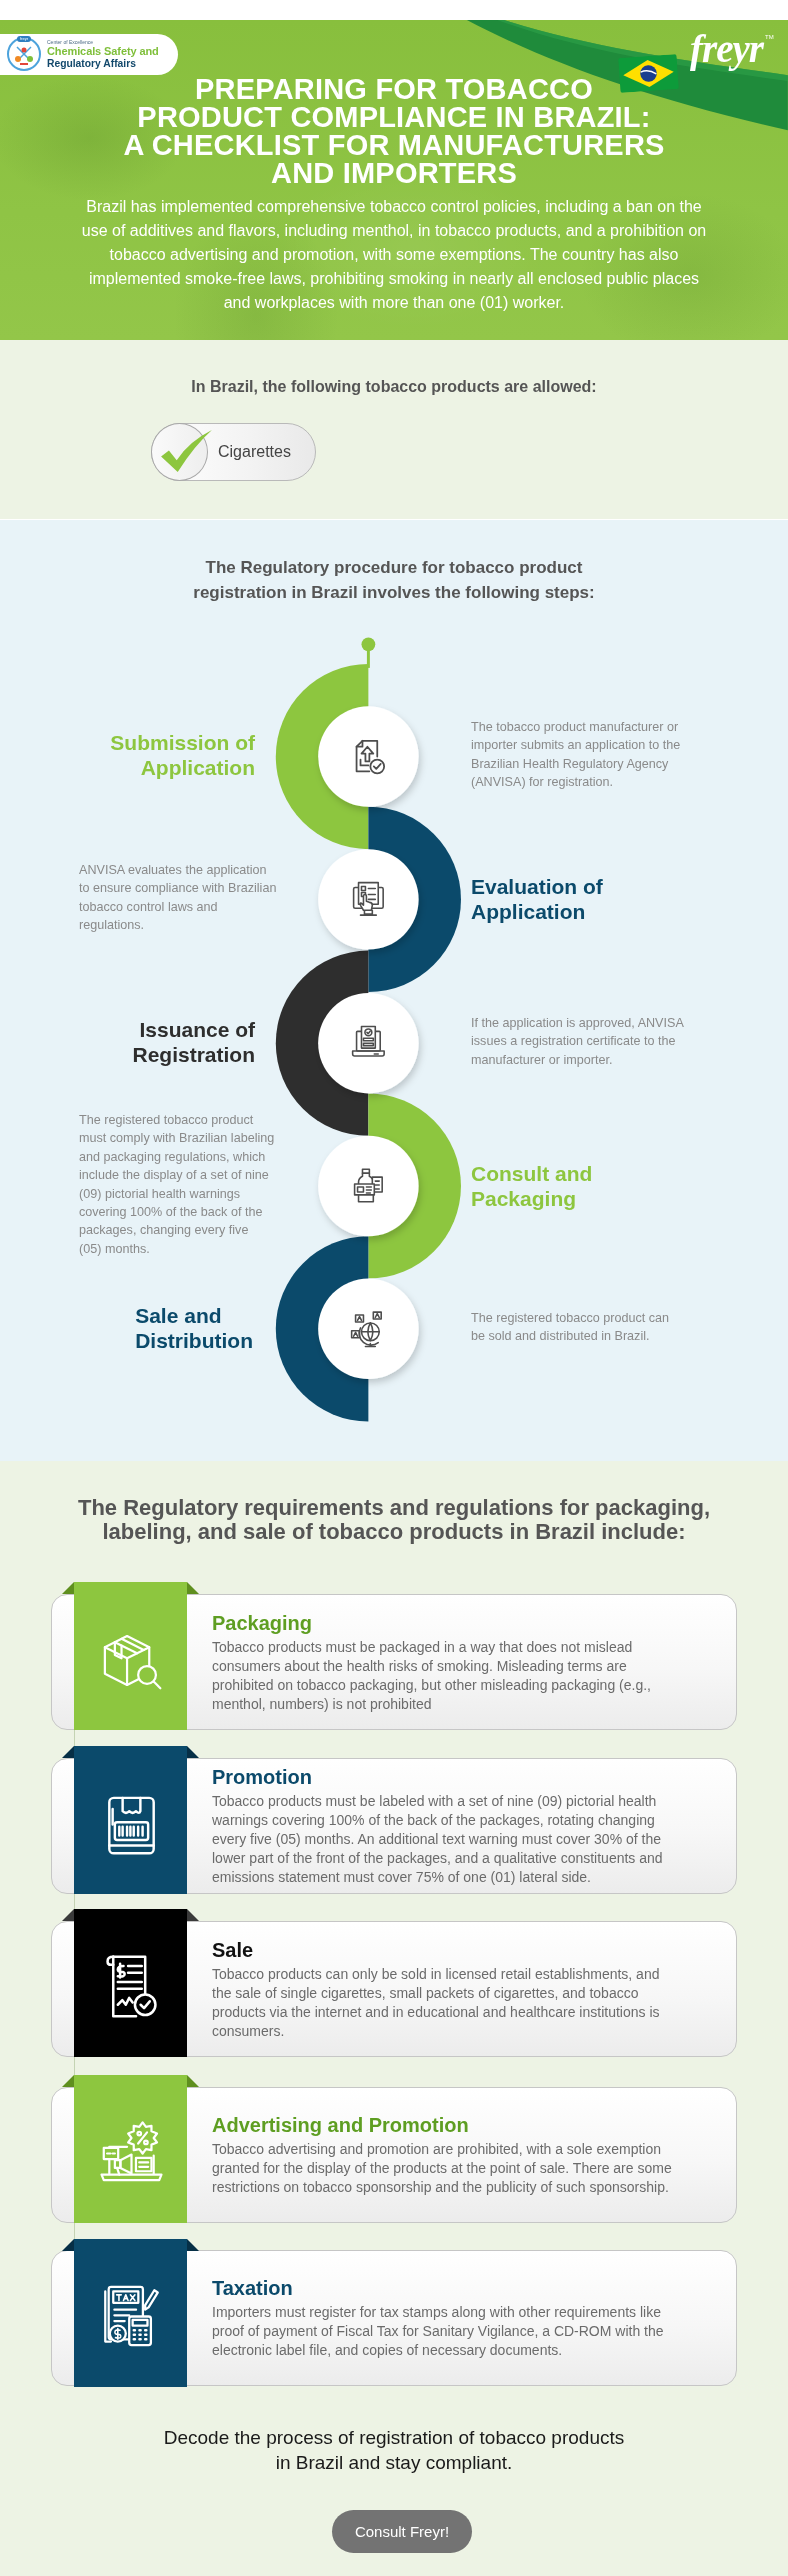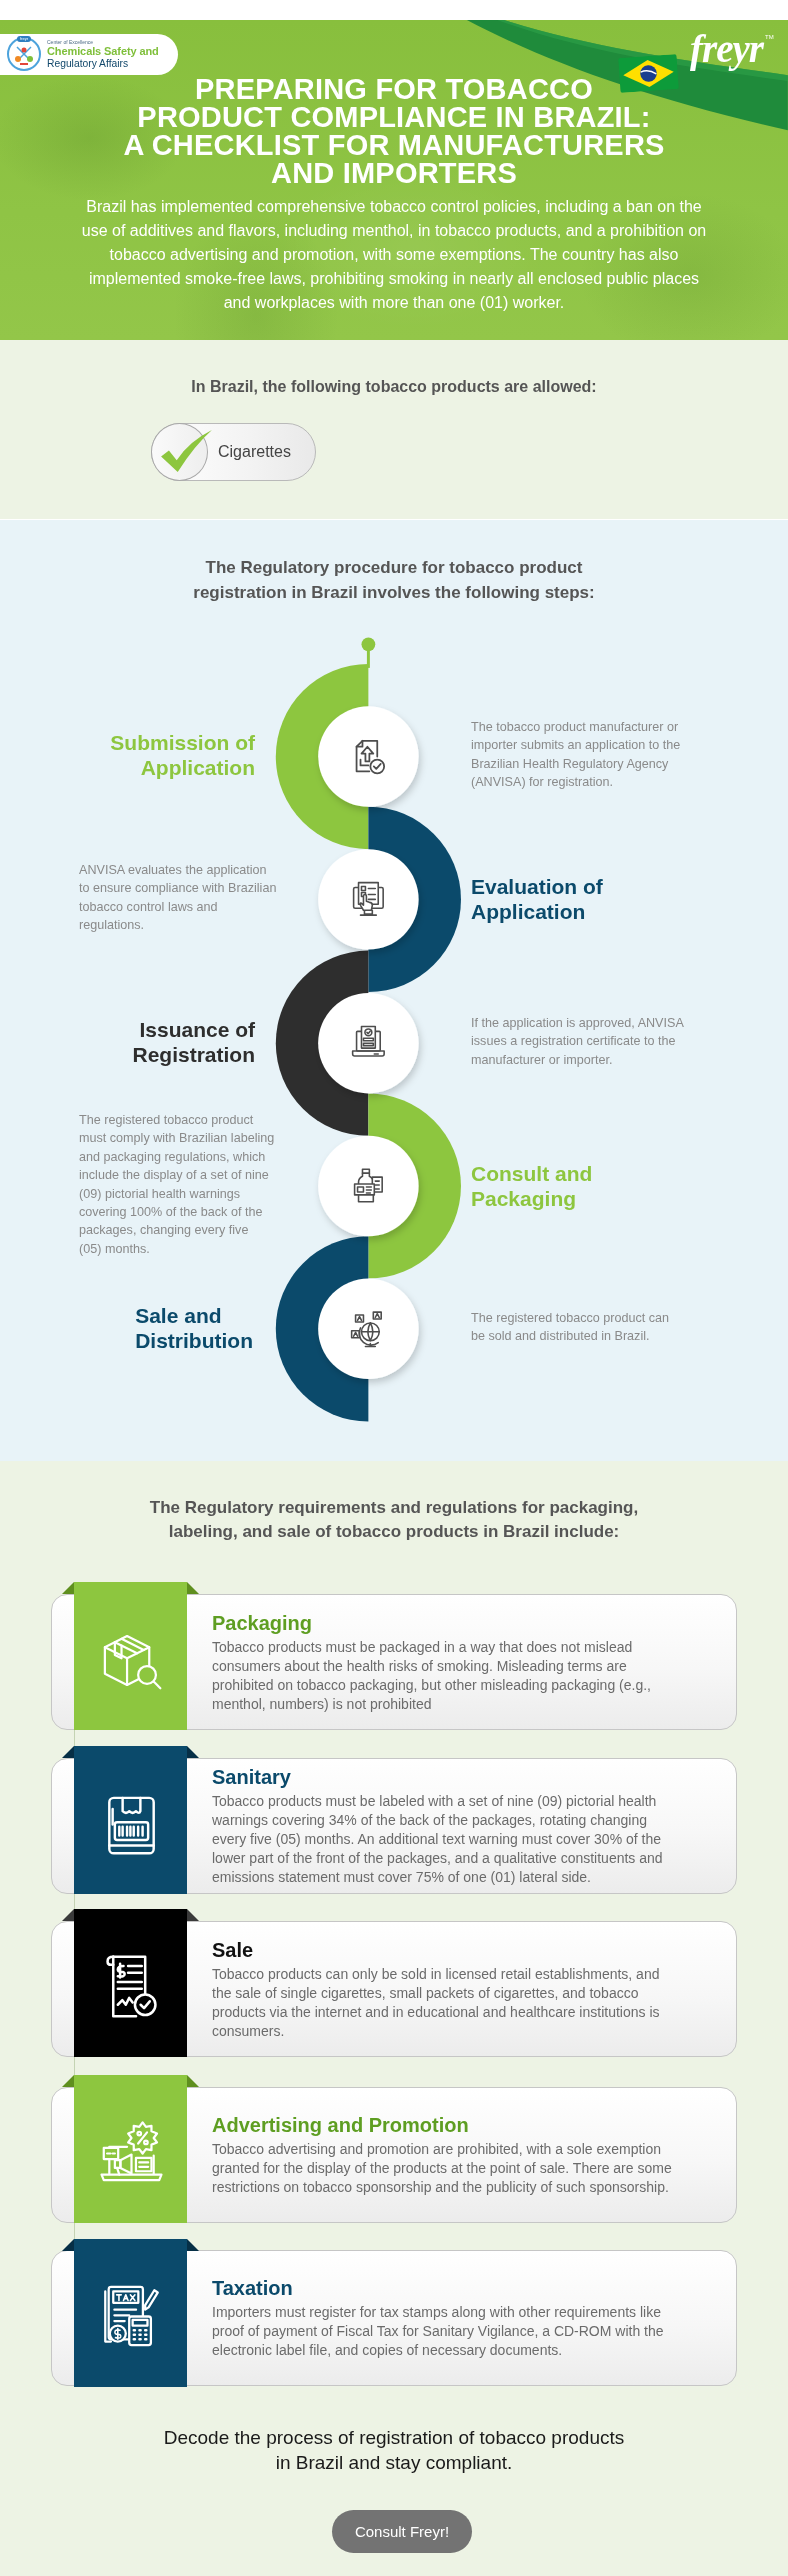--- a/index.html
+++ b/index.html
@@ -12,21 +12,21 @@
       radial-gradient(ellipse 158px 118px at 690px 256px, rgba(70,120,30,0.16), transparent 70%),
       radial-gradient(ellipse 197px 118px at 414px 227px, rgba(255,255,255,0.06), transparent 70%),
       radial-gradient(ellipse 118px 158px at 256px 296px, rgba(60,110,25,0.14), transparent 70%),
       linear-gradient(180deg,#88bf3d 0%,#8fc445 60%,#93c649 100%);}
   .swoosh{position:absolute;left:0;top:0;}
   .logo-pill{position:absolute;left:-25px;top:14px;width:203px;height:41px;background:#fff;border-radius:21px;}
   .logo-badge{position:absolute;left:32px;top:3px;width:34px;height:34px;border-radius:50%;border:2px solid #4da3dc;box-sizing:border-box;background:#fff;}
   .logo-badge .tab{position:absolute;left:8px;top:-3px;width:14px;height:6px;border-radius:3px;background:#2f7fc1;color:#fff;font-size:4px;line-height:6px;text-align:center;}
   .logo-kicker{position:absolute;left:72px;top:5px;font-size:5px;color:#4d6b86;white-space:nowrap;}
   .logo-line1{position:absolute;left:72px;top:11px;font-size:11px;font-weight:bold;color:#7fbf3a;white-space:nowrap;letter-spacing:-0.1px;}
-  .logo-line2{position:absolute;left:72px;top:24px;font-size:10.3px;font-weight:normal;color:#12486b;white-space:nowrap;}
+  .logo-line2{position:absolute;left:72px;top:24px;font-size:10.3px;font-weight:bold;color:#12486b;white-space:nowrap;}
   .brand{position:absolute;left:690px;top:6px;color:#fff;font-family:"Liberation Serif",serif;font-style:italic;font-weight:bold;font-size:39px;letter-spacing:-1px;}
   .brand-tm{position:absolute;left:765px;top:14px;color:#fff;font-size:6px;}
   .flag{position:absolute;left:619px;top:36px;transform:rotate(-4deg);}
   .title{position:absolute;left:0;top:55px;width:788px;text-align:center;color:#fff;font-weight:bold;font-size:29px;line-height:28px;letter-spacing:0.2px;}
   .intro{position:absolute;left:0;top:175px;width:788px;text-align:center;color:#fff;font-size:16px;line-height:24px;}
   .intro div,.title div{white-space:nowrap;}
 
   
   .allowed{position:absolute;left:0;top:320px;width:788px;height:179px;background:#edf3e4;}
   .allowed-heading{position:absolute;left:0;top:37px;width:788px;text-align:center;font-size:16px;font-weight:bold;color:#555;line-height:20px;}
@@ -44,21 +44,21 @@
   .step-title.left-al{left:471px;}
   .step-desc{position:absolute;font-size:12.6px;line-height:18.4px;color:#8a8a8a;white-space:nowrap;}
   .step-desc.r{left:471px;}
   .step-desc.l{left:79px;}
   .c-green{color:#8dc63f;}
   .c-navy{color:#0b4a6b;}
   .c-dark{color:#2e2e2e;}
 
   
   .requirements{position:absolute;left:0;top:1441px;width:788px;height:1131px;background:#edf3e4;}
-  .req-heading{position:absolute;left:0;top:35px;width:788px;text-align:center;font-size:17px;font-weight:bold;color:#555;line-height:24px;}
+  .req-heading{position:absolute;left:0;top:35px;width:788px;text-align:center;font-size:22px;font-weight:bold;color:#555;line-height:24px;}
   .card{position:absolute;left:51px;width:686px;height:136px;border:1px solid #c6c6c6;border-radius:16px;box-sizing:border-box;background:linear-gradient(180deg,#ffffff 0%,#f7f7f7 55%,#ececec 100%);}
   .card-content{position:absolute;left:160px;top:0;height:134px;width:512px;display:flex;flex-direction:column;justify-content:center;}
   .card-title{font-size:20px;font-weight:bold;line-height:24px;margin-bottom:3px;white-space:nowrap;}
   .card-body div{font-size:14px;line-height:19px;color:#6b6b6b;white-space:nowrap;}
   .ribbon{position:absolute;left:74px;width:113px;}
   .ribbon .icon{position:absolute;left:20px;}
   .fold{position:absolute;top:0;width:0;height:0;}
   .fold.l{left:-12px;border-bottom:12px solid var(--fold);border-left:12px solid transparent;}
   .fold.r{left:113px;border-bottom:12px solid var(--fold);border-right:12px solid transparent;}
   .connector{position:absolute;left:74px;width:1px;background:#c4d3b3;}
@@ -305,24 +305,24 @@
         <path d="M8,20 L28,30 L48,20 M28,30 V54"></path>
         <path d="M17,15.5 L37,25.5 M23,12.5 L43,22.5"></path>
         <path d="M17,15.5 V27 L23,30 V18.5"></path>
         <circle cx="46" cy="45" r="8" fill="#8dc63f"></circle>
         <path d="M52,51 L58,57"></path>
       </svg>
     </div>
 
     <div class="card" style="top:297px;">
       <div class="card-content">
-        <div class="card-title t-navy">Sanitary</div>
+        <div class="card-title t-navy">Promotion</div>
         <div class="card-body">
           <div>Tobacco products must be labeled with a set of nine (09) pictorial health</div>
-          <div>warnings covering 34% of the back of the packages, rotating changing</div>
+          <div>warnings covering 100% of the back of the packages, rotating changing</div>
           <div>every five (05) months. An additional text warning must cover 30% of the</div>
           <div>lower part of the front of the packages, and a qualitative constituents and</div>
           <div>emissions statement must cover 75% of one (01) lateral side.</div>
         </div>
       </div>
     </div>
     <div class="ribbon" style="top:285px;height:148px;background:#0b4a6b;--fold:#062f46;">
       <div class="fold l"></div>
       <div class="fold r"></div>
       <svg class="icon" style="top:43px;" width="75" height="71" viewBox="0 0 64 64" fill="none" stroke="#fff" stroke-width="2.2" stroke-linecap="round" stroke-linejoin="round">

